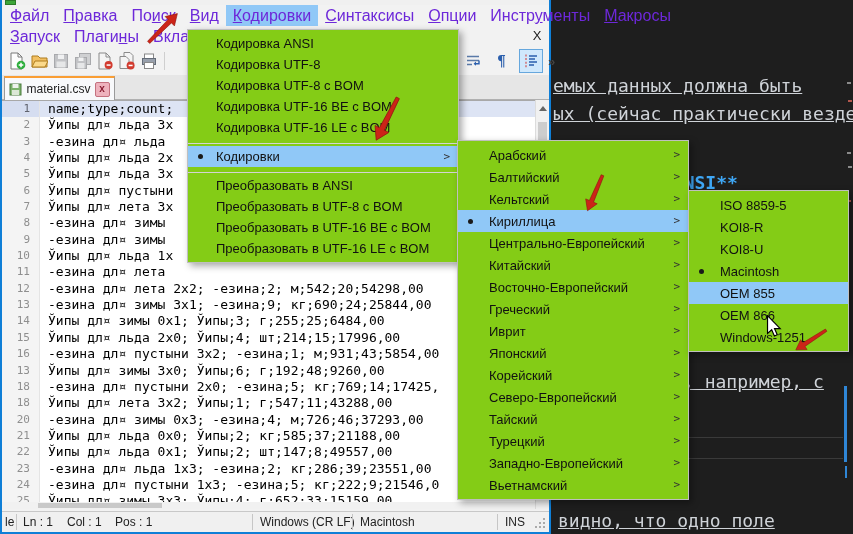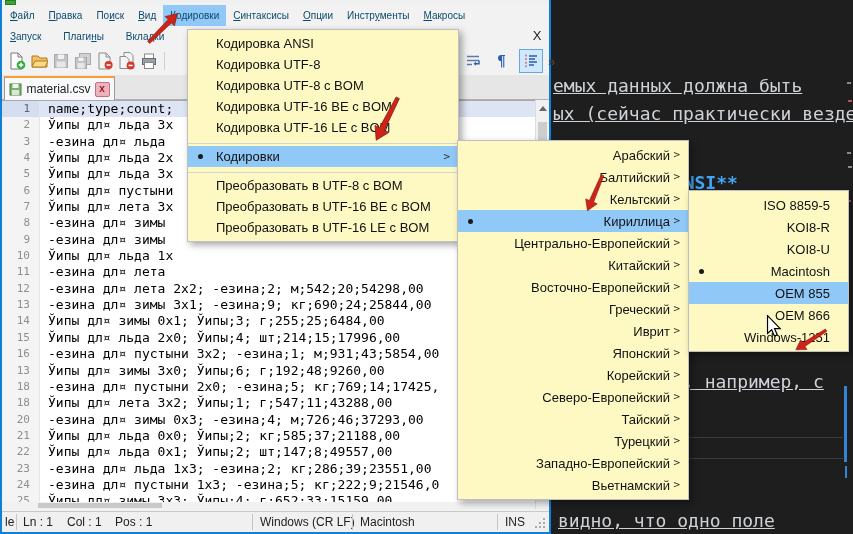--- a/index.html
+++ b/index.html
@@ -15,22 +15,22 @@
   .speck{position:absolute;width:4px;height:2px;z-index:1;}
 
   
   #npp{position:absolute;left:0;top:0;width:551px;height:534px;background:#f2f2f2;
        border-left:2px solid #0f7fd7;border-right:2px solid #0f7fd7;border-bottom:2px solid #0f7fd7;
        box-sizing:border-box;z-index:2;}
   #title-sliver{position:absolute;left:0;top:0;width:100%;height:5px;background:#f0f0f0;}
   #title-sliver .appchip{position:absolute;left:3px;top:0;width:11px;height:5px;background:#3da639;border:1px solid #2c7a29;box-sizing:border-box;}
 
   .mrow{position:absolute;left:1px;display:flex;height:21px;align-items:stretch;}
-  #mrow1{top:5px;} #mrow2{top:26px;gap:8px;}
-  .mbitem{padding:0 7px;line-height:21px;font-size:10px;color:#0c4a6e;white-space:nowrap;}
+  #mrow1{top:5px;} #mrow2{top:26px;}
+  .mbitem{padding:0 7px;line-height:21px;font-size:16px;color:#6d28d9;white-space:nowrap;}
   .mbitem.hl{background:#90c8f7;}
   .mbitem u{text-decoration:underline;}
   #menu-close{position:absolute;left:527px;top:27px;width:16px;height:18px;font-size:13px;color:#222;text-align:center;line-height:18px;}
 
   #toolbar{position:absolute;left:0;top:47px;width:547px;height:28px;background:#f2f2f2;display:flex;align-items:center;padding-left:4px;box-sizing:border-box;}
   .tbtn{width:22px;height:22px;display:flex;align-items:center;justify-content:center;flex:0 0 auto;}
   .tbtn.disabled{opacity:.5;filter:grayscale(60%);}
   .tsep{width:1px;height:18px;background:#cfcfcf;margin:0 4px;flex:0 0 auto;}
   #toolbar-right{position:absolute;left:459px;top:2px;display:flex;align-items:center;gap:5px;}
   .tbox{width:24px;height:24px;display:flex;align-items:center;justify-content:center;box-sizing:border-box;}
@@ -55,23 +55,23 @@
   #hscroll{position:absolute;left:0px;top:502px;width:533px;height:7px;background:#f1f1f1;}
   #hscroll .thumb{position:absolute;left:36px;top:1px;width:124px;height:5px;background:#c9c9c9;}
 
   #statusbar{position:absolute;left:0;bottom:0;width:547px;height:21px;background:#f0f0f0;border-top:1px solid #c8c8c8;box-sizing:border-box;font-size:12px;color:#222;}
   #statusbar .ssep{position:absolute;top:2px;width:1px;height:16px;background:#c6c6c6;}
   #statusbar span.sval{position:absolute;top:3px;white-space:nowrap;}
   .grip{position:absolute;right:4px;bottom:4px;width:2px;height:2px;background:#aaa;
         box-shadow:-4px 0 #aaa,-8px 0 #aaa,0 -4px #aaa,-4px -4px #aaa,0 -8px #aaa;}
 
   
-  .menu{position:absolute;background:#fef9c3;border:1px solid #bfbfbf;box-shadow:3px 3px 7px rgba(0,0,0,.35);padding:3px 0;box-sizing:border-box;z-index:10;}
+  .menu{position:absolute;background:#84cc16;border:1px solid #bfbfbf;box-shadow:3px 3px 7px rgba(0,0,0,.35);padding:3px 0;box-sizing:border-box;z-index:10;}
   .mi{position:relative;height:21px;display:flex;align-items:center;font-size:13px;color:#111;padding-left:28px;padding-right:18px;white-space:nowrap;}
-  #menu-charset .mi,#menu-cyr .mi{height:22px;padding-left:31px;justify-content:flex-end;}
+  #menu-charset .mi,#menu-cyr .mi{height:22px;padding-left:31px;}
   .mi .dot{position:absolute;left:10px;top:50%;margin-top:-2.5px;width:5px;height:5px;border-radius:50%;background:#1a1a1a;display:none;}
   .mi.bullet .dot{display:block;}
   .mi .chev{position:absolute;right:8px;top:50%;margin-top:-8px;font-size:11px;line-height:16px;color:#333;display:none;font-family:"DejaVu Sans Mono",monospace;}
   .mi.sub .chev{display:block;}
   .mi.hl{background:#90c8f7;}
   .mi.separator{height:8px;padding:0;}
   .mi.separator::after{content:"";display:block;width:100%;height:1px;background:#d4d4d4;margin-top:3.5px;}
   #menu-enc{left:187px;top:29px;width:272px;}
   #menu-charset{left:457px;top:140px;width:232px;z-index:11;}
   #menu-cyr{left:688px;top:190px;width:161px;z-index:12;}
@@ -409,20 +409,25 @@
         <span>Кодировки</span>
         <span class="chev">&gt;</span>
       </div>
 
       <div class="mi separator">
 
         <span></span>
 
       </div>
 
+      <div class="mi">
+
+        <span>Преобразовать в ANSI</span>
+
+      </div>
 
 
       <div class="mi">
 
         <span>Преобразовать в UTF-8 с BOM</span>
 
       </div>
 
       <div class="mi">
 

